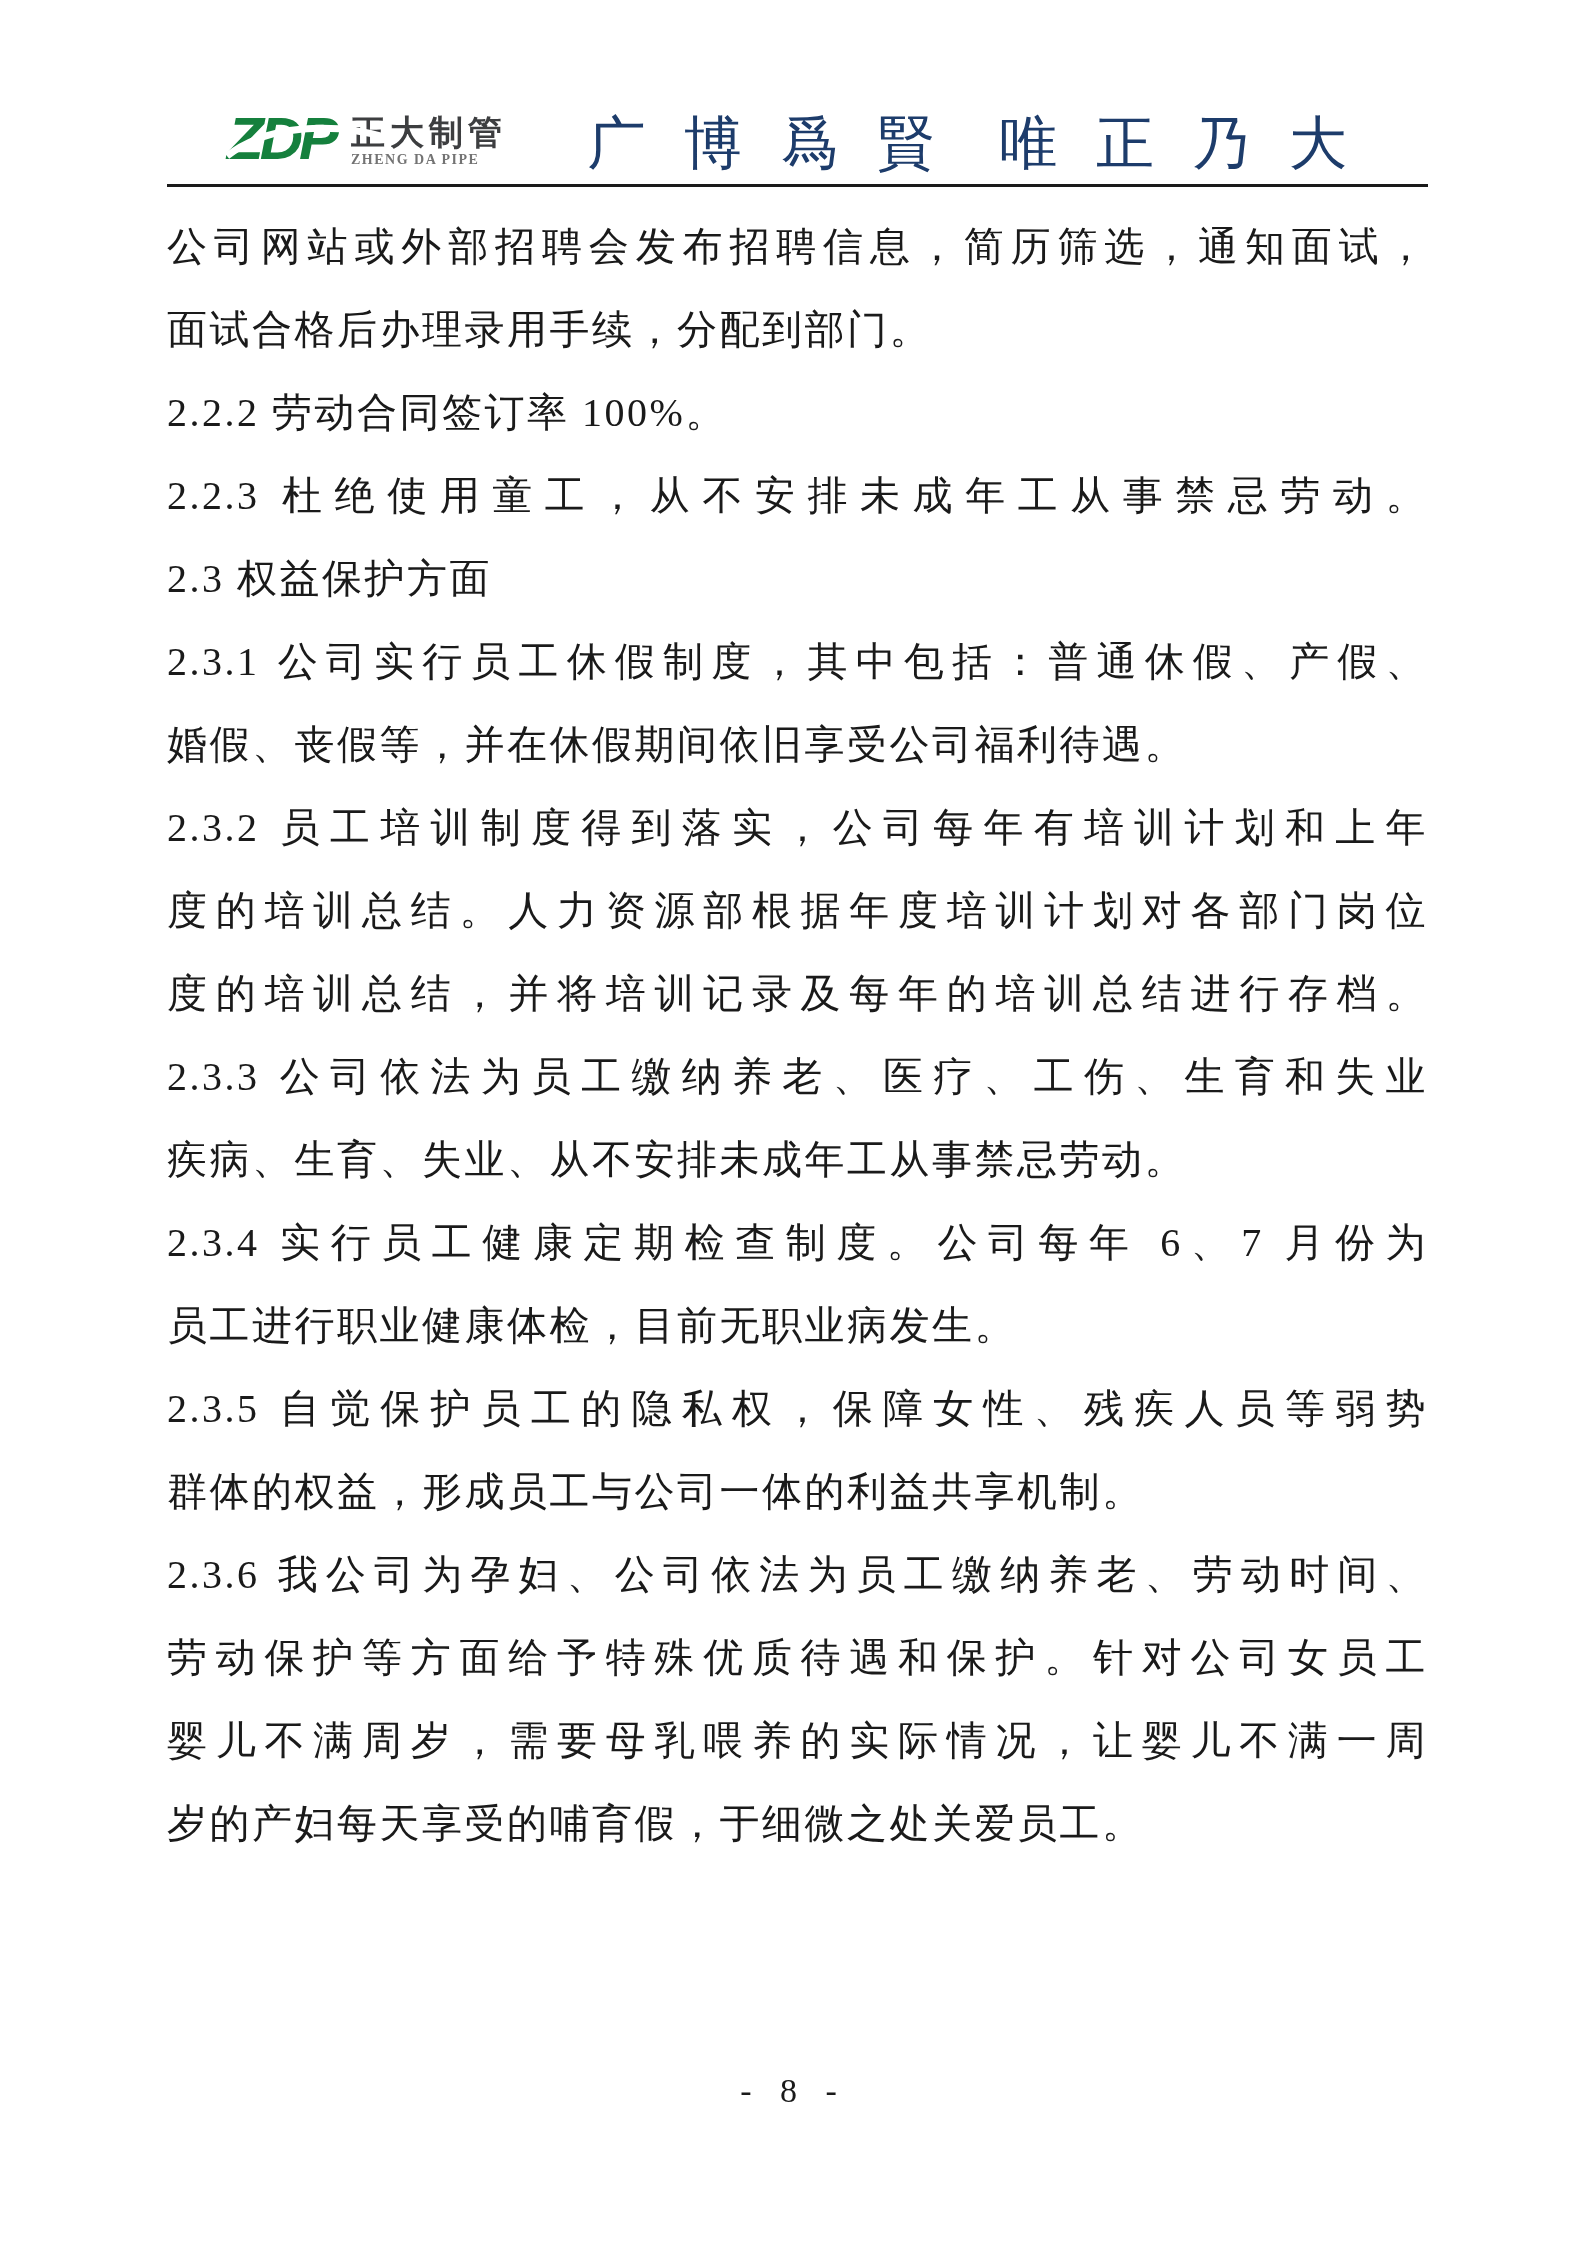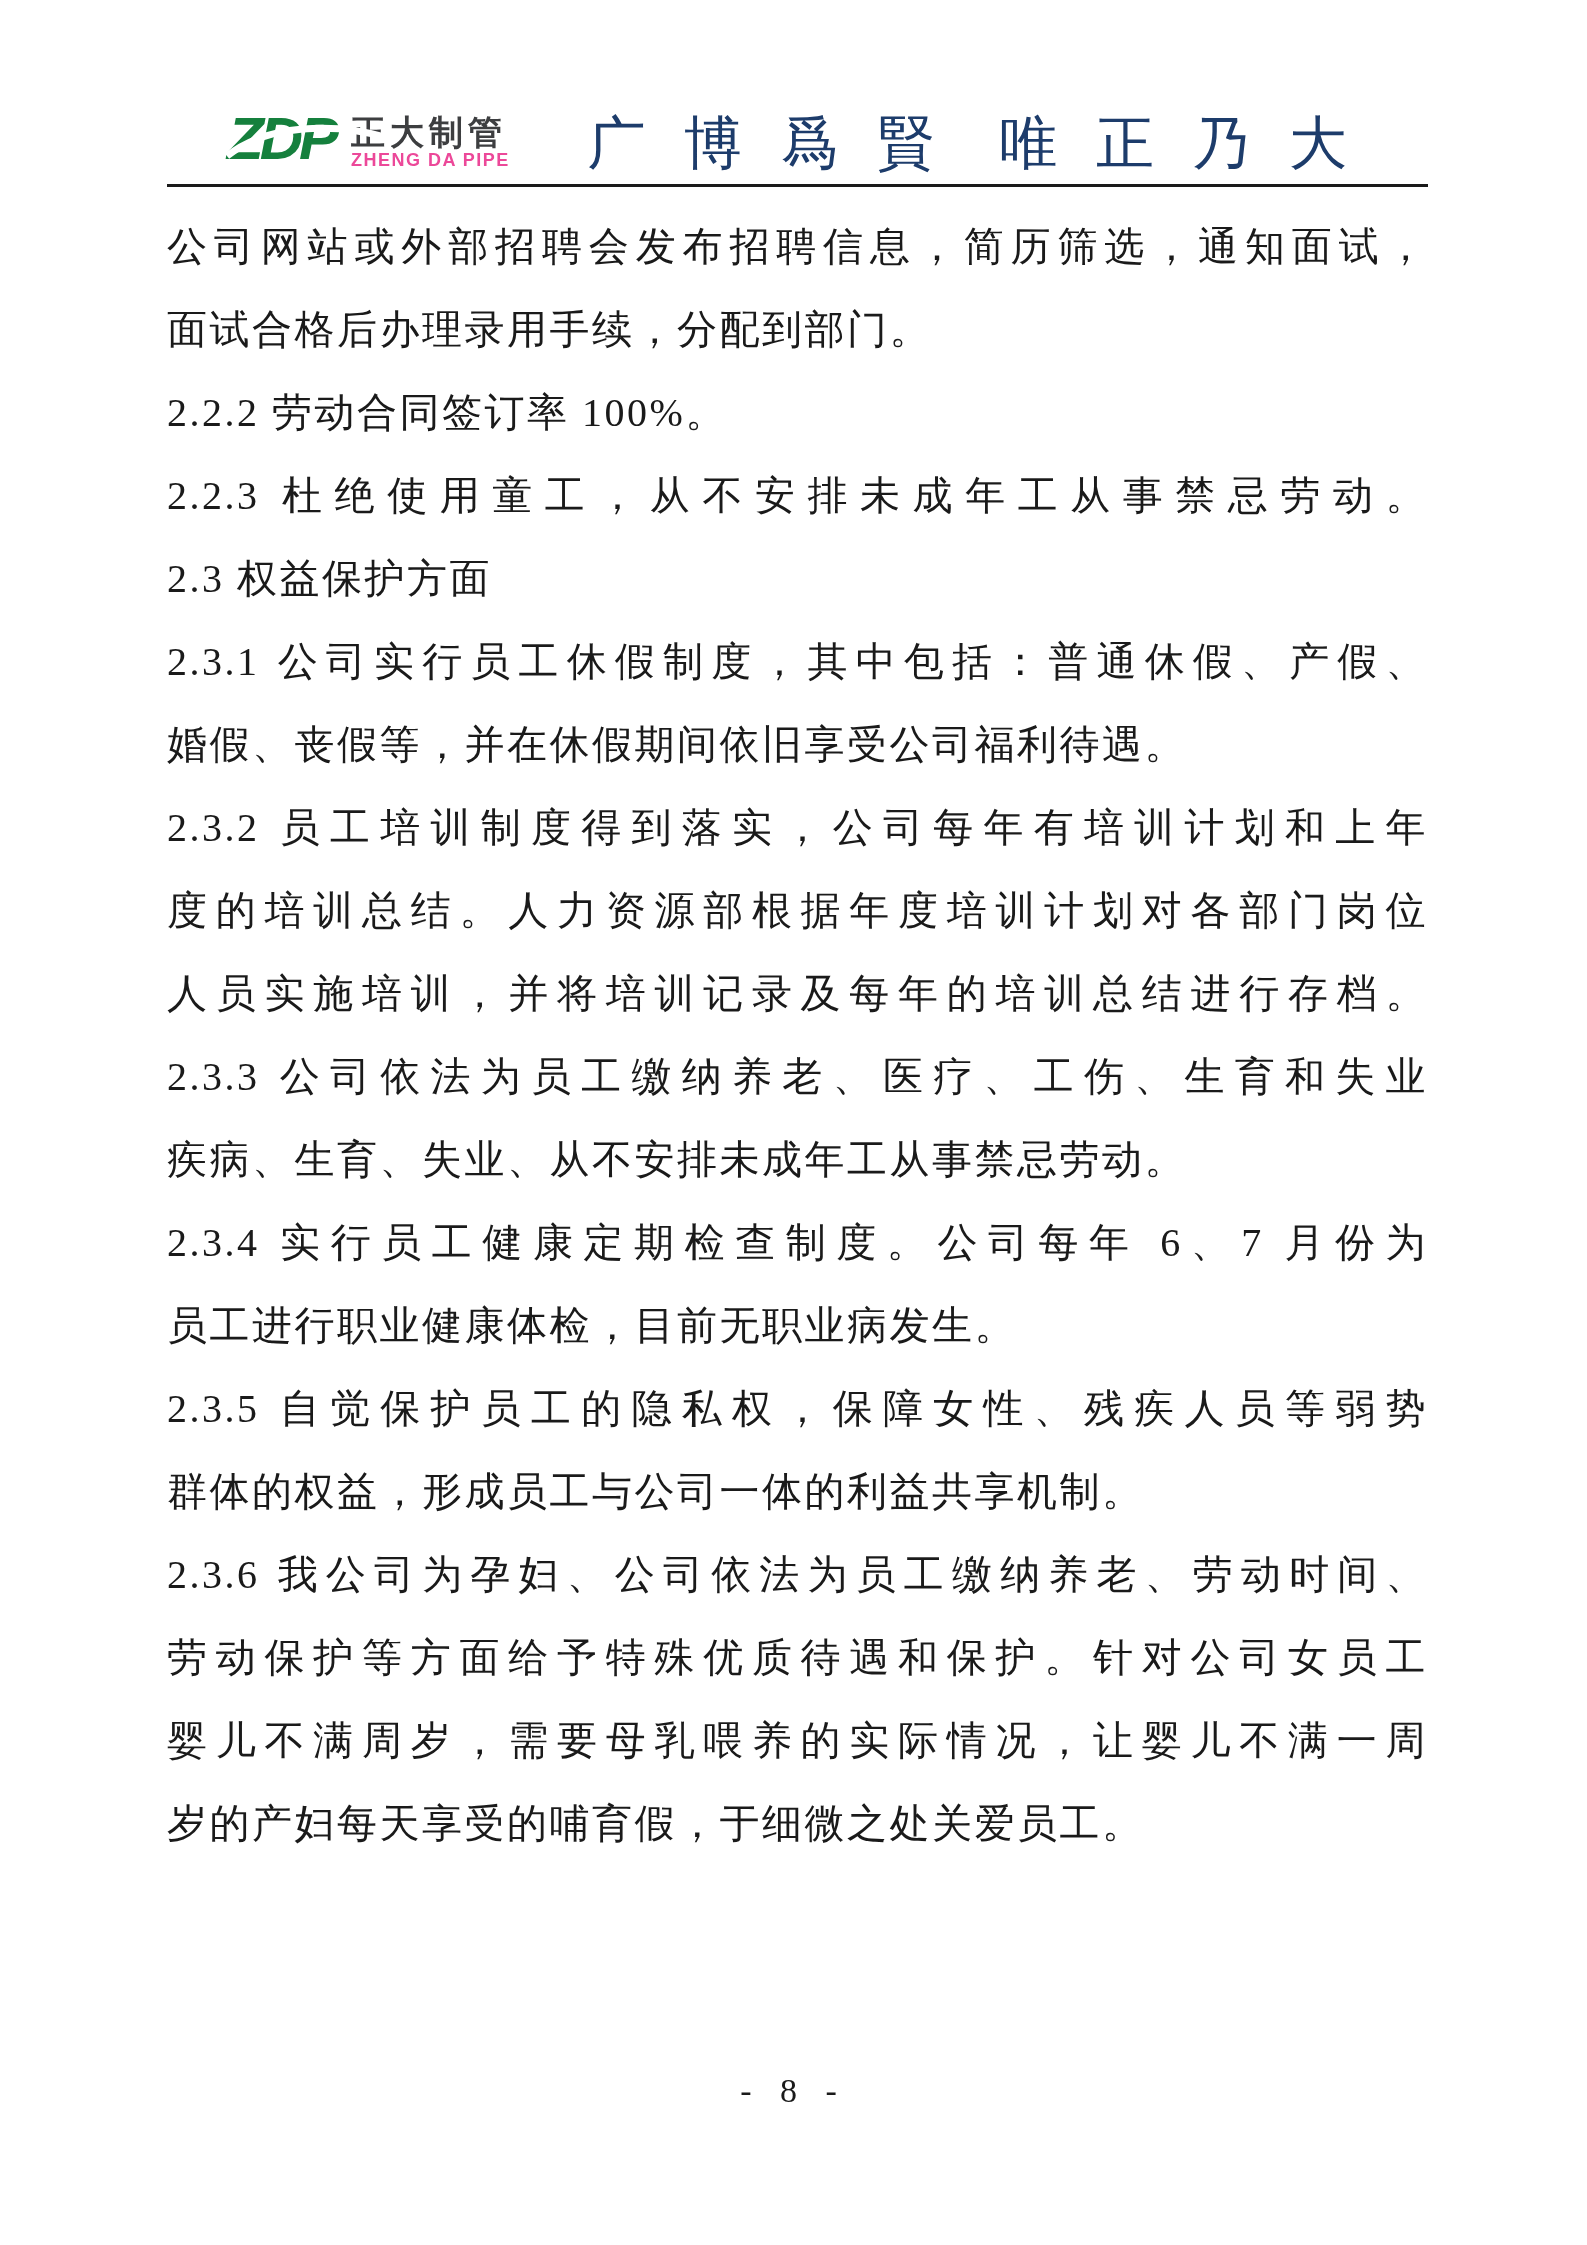--- a/index.html
+++ b/index.html
@@ -47,26 +47,26 @@
   .logo-names { margin-top: 4px; }
   .logo-cn {
     font-family: "Liberation Sans", sans-serif;
     font-weight: 700;
     font-size: 34px;
     line-height: 36px;
     letter-spacing: 5px;
     color: #3d3e40;
   }
   .logo-en {
-    font-family: Liberation Sans, sans-serif;
+    font-family: Liberation Serif, serif;
     font-weight: 700;
-    font-size: 18px;
+    font-size: 14px;
     line-height: 20px;
     letter-spacing: 1.5px;
-    color: #ec4899;
+    color: #737373;
   }
   .slogan {
     position: absolute;
     right: 228px;
     top: 120px;
     font-family: "Liberation Serif", serif;
     font-size: 58px;
     line-height: 48px;
     color: #1d3c6b;
     letter-spacing: 12px;
@@ -147,21 +147,21 @@
     <div>
         <div class="body-line justify">公司网站或外部招聘会发布招聘信息，简历筛选，通知面试，</div>
         <div class="body-line">面试合格后办理录用手续，分配到部门。</div>
         <div class="body-line">2.2.2 劳动合同签订率 100%。</div>
         <div class="body-line justify">2.2.3 杜绝使用童工，从不安排未成年工从事禁忌劳动。</div>
         <div class="body-line">2.3 权益保护方面</div>
         <div class="body-line justify">2.3.1 公司实行员工休假制度，其中包括：普通休假、产假、</div>
         <div class="body-line">婚假、丧假等，并在休假期间依旧享受公司福利待遇。</div>
         <div class="body-line justify">2.3.2 员工培训制度得到落实，公司每年有培训计划和上年</div>
         <div class="body-line justify">度的培训总结。人力资源部根据年度培训计划对各部门岗位</div>
-        <div class="body-line justify">人员实施培训，并将培训记录及每年的培训总结进行存档。</div>
+        <div class="body-line justify">度的培训总结，并将培训记录及每年的培训总结进行存档。</div>
         <div class="body-line justify">2.3.3 公司依法为员工缴纳养老、医疗、工伤、生育和失业</div>
         <div class="body-line">疾病、生育、失业、从不安排未成年工从事禁忌劳动。</div>
         <div class="body-line justify">2.3.4 实行员工健康定期检查制度。公司每年 6、7 月份为</div>
         <div class="body-line">员工进行职业健康体检，目前无职业病发生。</div>
         <div class="body-line justify">2.3.5 自觉保护员工的隐私权，保障女性、残疾人员等弱势</div>
         <div class="body-line">群体的权益，形成员工与公司一体的利益共享机制。</div>
         <div class="body-line justify">2.3.6 我公司为孕妇、公司依法为员工缴纳养老、劳动时间、</div>
         <div class="body-line justify">劳动保护等方面给予特殊优质待遇和保护。针对公司女员工</div>
         <div class="body-line justify">婴儿不满周岁，需要母乳喂养的实际情况，让婴儿不满一周</div>
         <div class="body-line">岁的产妇每天享受的哺育假，于细微之处关爱员工。</div>

